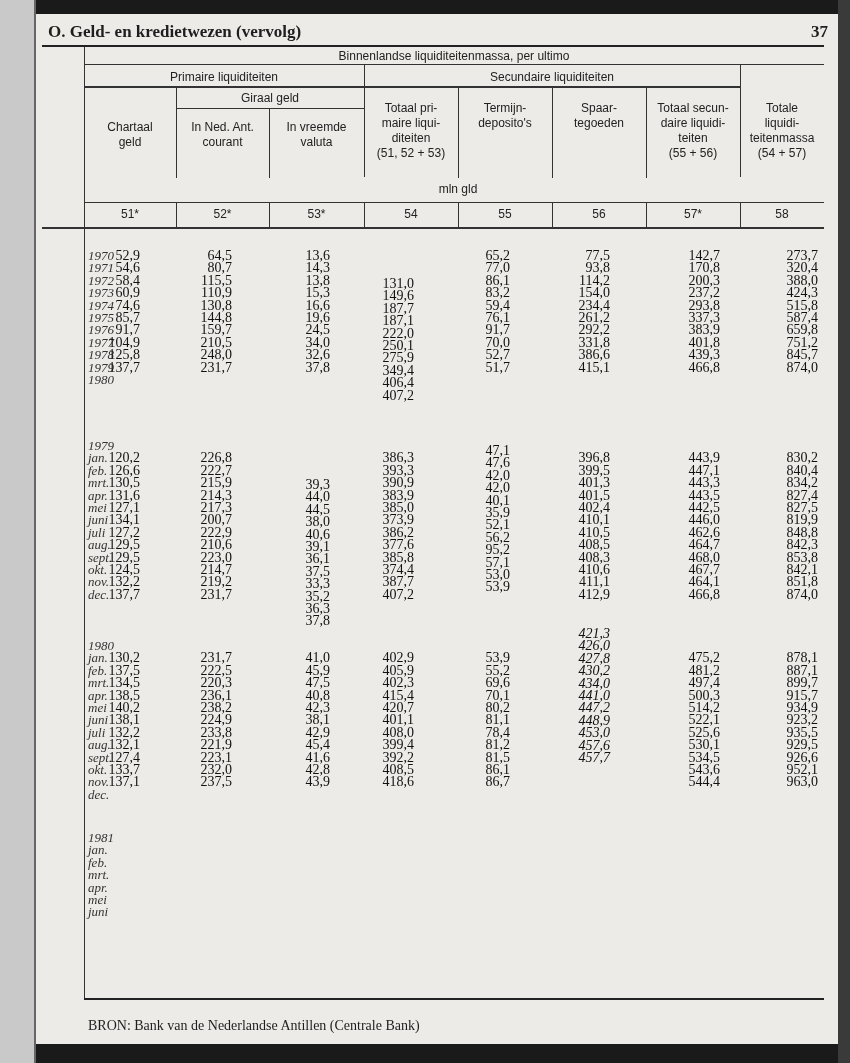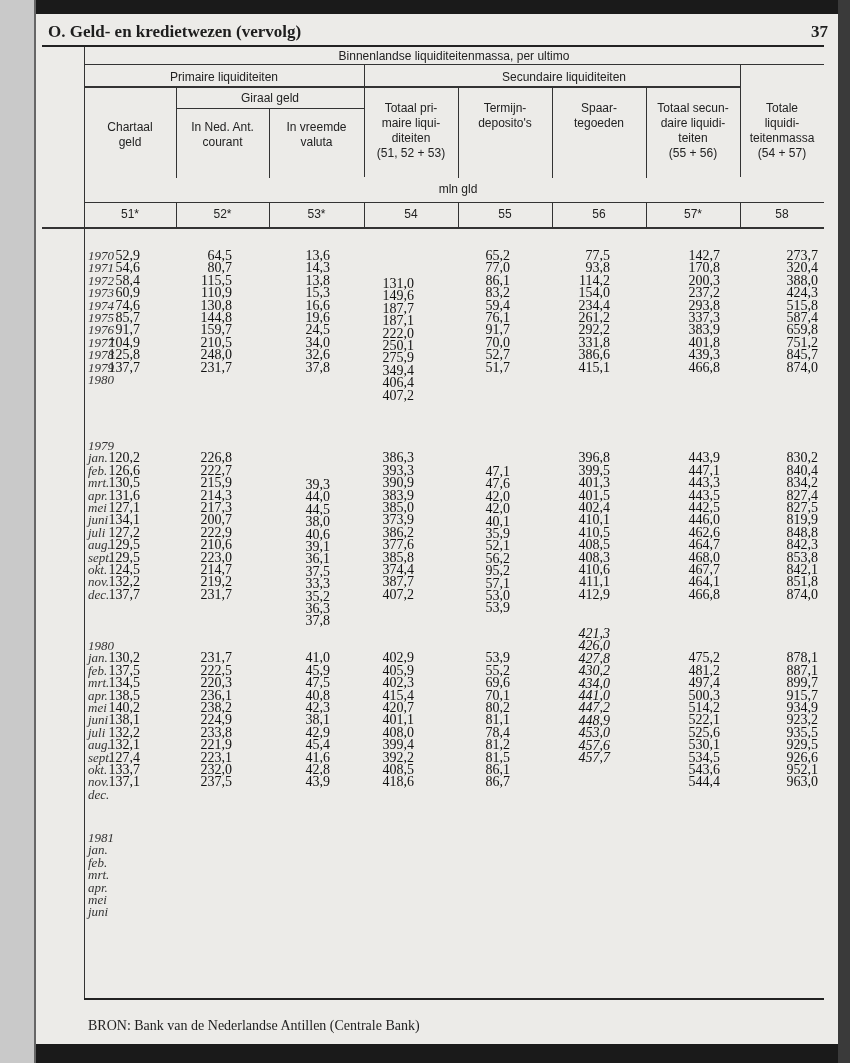--- a/index.html
+++ b/index.html
@@ -47,21 +47,21 @@
 <div class="vline" style="left:176px;top:202px;height:25px;"></div>
 <div class="vline" style="left:269px;top:202px;height:25px;"></div>
 <div class="vline" style="left:364px;top:202px;height:25px;"></div>
 <div class="vline" style="left:458px;top:202px;height:25px;"></div>
 <div class="vline" style="left:552px;top:202px;height:25px;"></div>
 <div class="vline" style="left:646px;top:202px;height:25px;"></div>
 <div class="vline" style="left:740px;top:202px;height:25px;"></div>
 
 <div class="hdr" style="left:84px;top:49px;width:740px;">Binnenlandse liquiditeitenmassa, per ultimo</div>
 <div class="hdr" style="left:84px;top:70px;width:280px;">Primaire liquiditeiten</div>
-<div class="hdr" style="left:364px;top:70px;width:376px;padding-left:12px;">Secundaire liquiditeiten</div>
+<div class="hdr" style="left:364px;top:70px;width:376px;">Secundaire liquiditeiten</div>
 <div class="hdr" style="left:176px;top:91px;width:188px;">Giraal geld</div>
 <div class="hdr" style="left:84px;top:120px;width:92px;white-space:pre-line;">Chartaal
 geld</div>
 <div class="hdr" style="left:176px;top:120px;width:93px;white-space:pre-line;">In Ned. Ant.
 courant</div>
 <div class="hdr" style="left:269px;top:120px;width:95px;white-space:pre-line;">In vreemde
 valuta</div>
 <div class="hdr" style="left:364px;top:101px;width:94px;white-space:pre-line;">Totaal pri-
 maire liqui-
 diteiten
@@ -271,21 +271,21 @@
       <div>383,9</div>
       <div>385,0</div>
       <div>373,9</div>
       <div>386,2</div>
       <div>377,6</div>
       <div>385,8</div>
       <div>374,4</div>
       <div>387,7</div>
       <div>407,2</div>
     </div>
-    <div class="col" style="top: 466px; left: 440px; width: 70px; text-align: right;">
+    <div class="col" style="top: 445px; left: 440px; width: 70px; text-align: right;">
       <div>47,1</div>
       <div>47,6</div>
       <div>42,0</div>
       <div>42,0</div>
       <div>40,1</div>
       <div>35,9</div>
       <div>52,1</div>
       <div>56,2</div>
       <div>95,2</div>
       <div>57,1</div>

